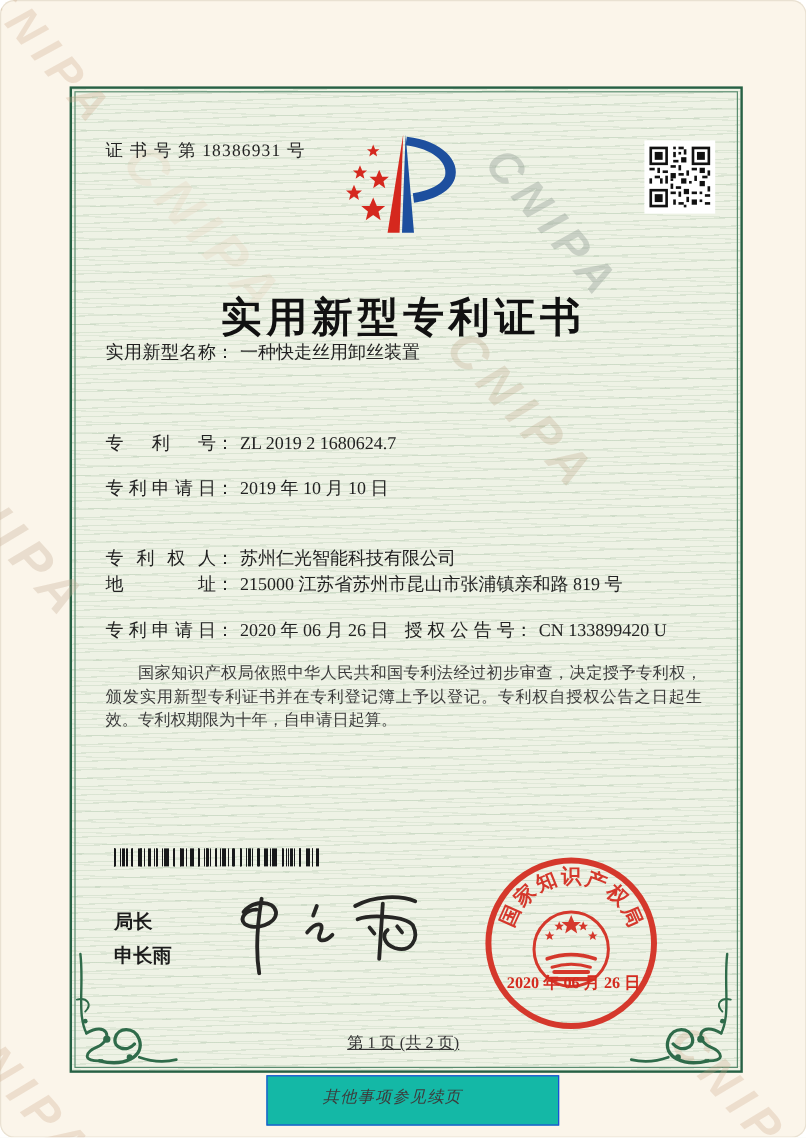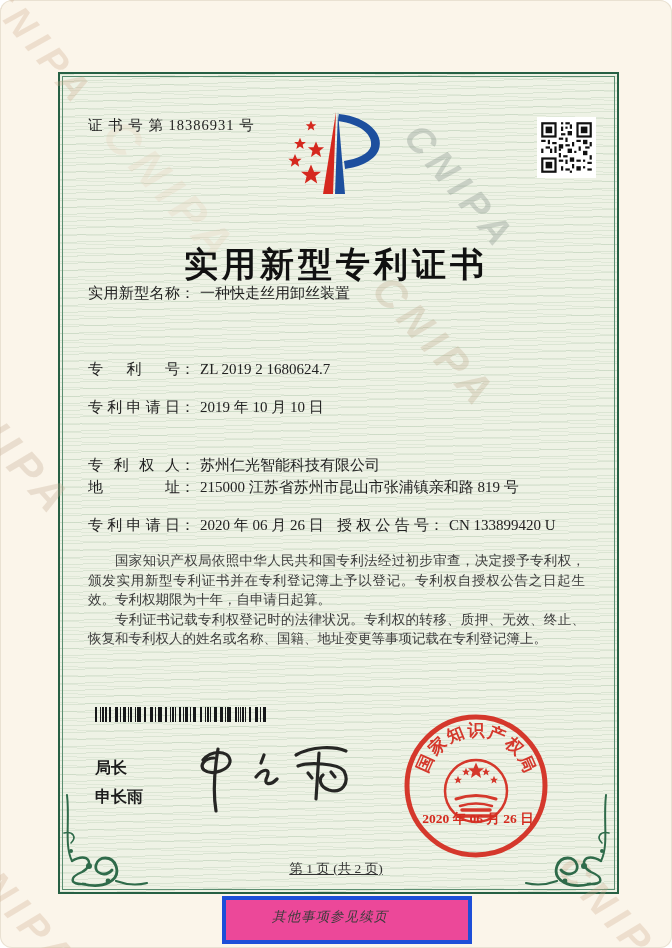--- a/index.html
+++ b/index.html
@@ -40,21 +40,21 @@
              repeating-linear-gradient(90deg,#17181a 0 1px,rgba(0,0,0,0) 1px 11px);}
   .signer{position:absolute;z-index:3;left:95px;top:758px;
           font-family:"Liberation Sans","DejaVu Sans",sans-serif;font-size:16px;color:#1c1c1c;font-weight:bold;}
   .signer div{margin-bottom:8px;}
   .signature{position:absolute;z-index:3;left:188px;top:733px;width:175px;height:88px;}
   .seal{position:absolute;z-index:4;left:401px;top:711px;width:150px;height:150px;opacity:.93;}
   .seal-date{position:absolute;z-index:5;left:412px;top:810px;width:132px;text-align:center;
              color:#d42b1f;font-size:13.5px;font-weight:bold;white-space:nowrap;}
   .page-num{position:absolute;z-index:3;left:0;right:0;top:860px;text-align:center;font-size:13.5px;color:#333;text-decoration:underline;}
   .cont-box{position:absolute;z-index:3;left:222px;top:896px;width:242px;height:40px;
-            border:4px solid #1d4ed8;background:#ec4899;}
+            border:1px solid #1d4ed8;background:#14b8a6;}
   .cont-box span{position:absolute;left:46px;top:8px;font-size:13.5px;font-style:italic;color:#3c3c3c;letter-spacing:1px;}
 </style>
 </head>
 <body>
 
 <div class="page">
 
   <div class="wm" style="left:6px;top:-28px;font-size:38px;color:rgba(205,170,140,.30);transform:rotate(50deg);">CNIPA</div>
   <div class="wm" style="left:132px;top:108px;font-size:46px;color:rgba(228,195,175,.22);transform:rotate(48deg);">CNIPA</div>
   <div class="wm" style="left:428px;top:116px;font-size:38px;color:rgba(142,152,144,.38);transform:rotate(50deg);">CNIPA</div>
@@ -185,21 +185,20 @@
   </div>
   <div class="frow" style="top:516px">
     <span class="flabel">专利申请日</span><span>：</span><span class="fvalue">2020 年 06 月 26 日</span>
     <span class="fpair2">
       <span class="flabel">授权公告号</span><span>：</span><span class="fvalue">CN 133899420 U</span>
     </span>
   </div>
 
   <div class="body-text">
     <p>国家知识产权局依照中华人民共和国专利法经过初步审查，决定授予专利权，颁发实用新型专利证书并在专利登记簿上予以登记。专利权自授权公告之日起生效。专利权期限为十年，自申请日起算。</p>
-    <p>专利证书记载专利权登记时的法律状况。专利权的转移、质押、无效、终止、恢复和专利权人的姓名或名称、国籍、地址变更等事项记载在专利登记簿上。</p>
   </div>
 
   <div class="barcode"></div>
 
   <div class="signer">
     <div>局长</div>
     <div>申长雨</div>
   </div>
 
   <svg class="signature" viewBox="0 0 175 88">

